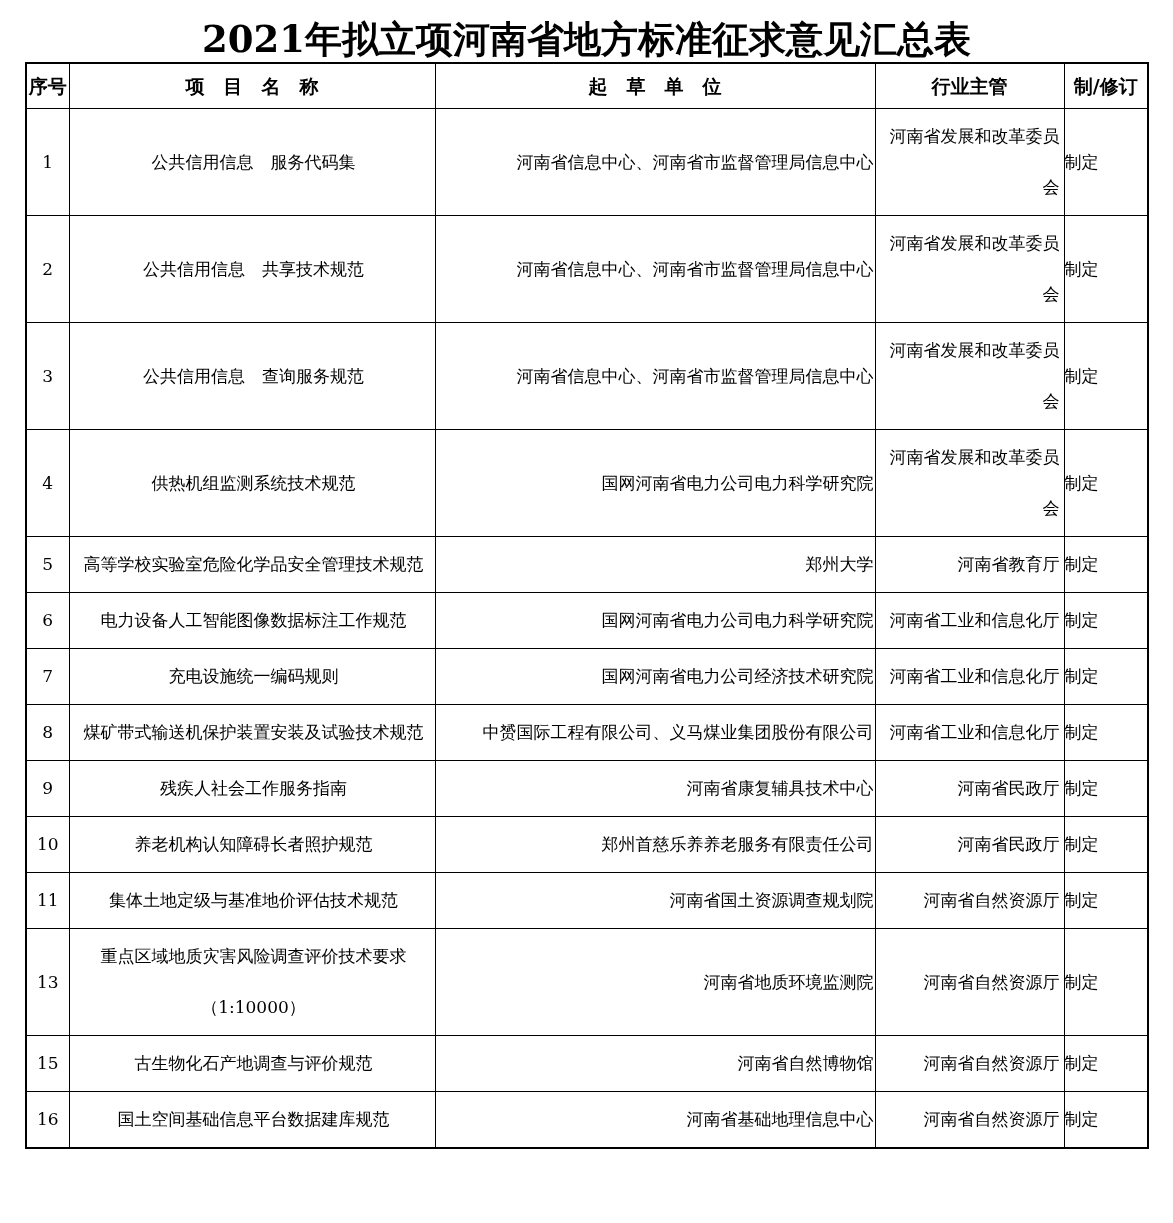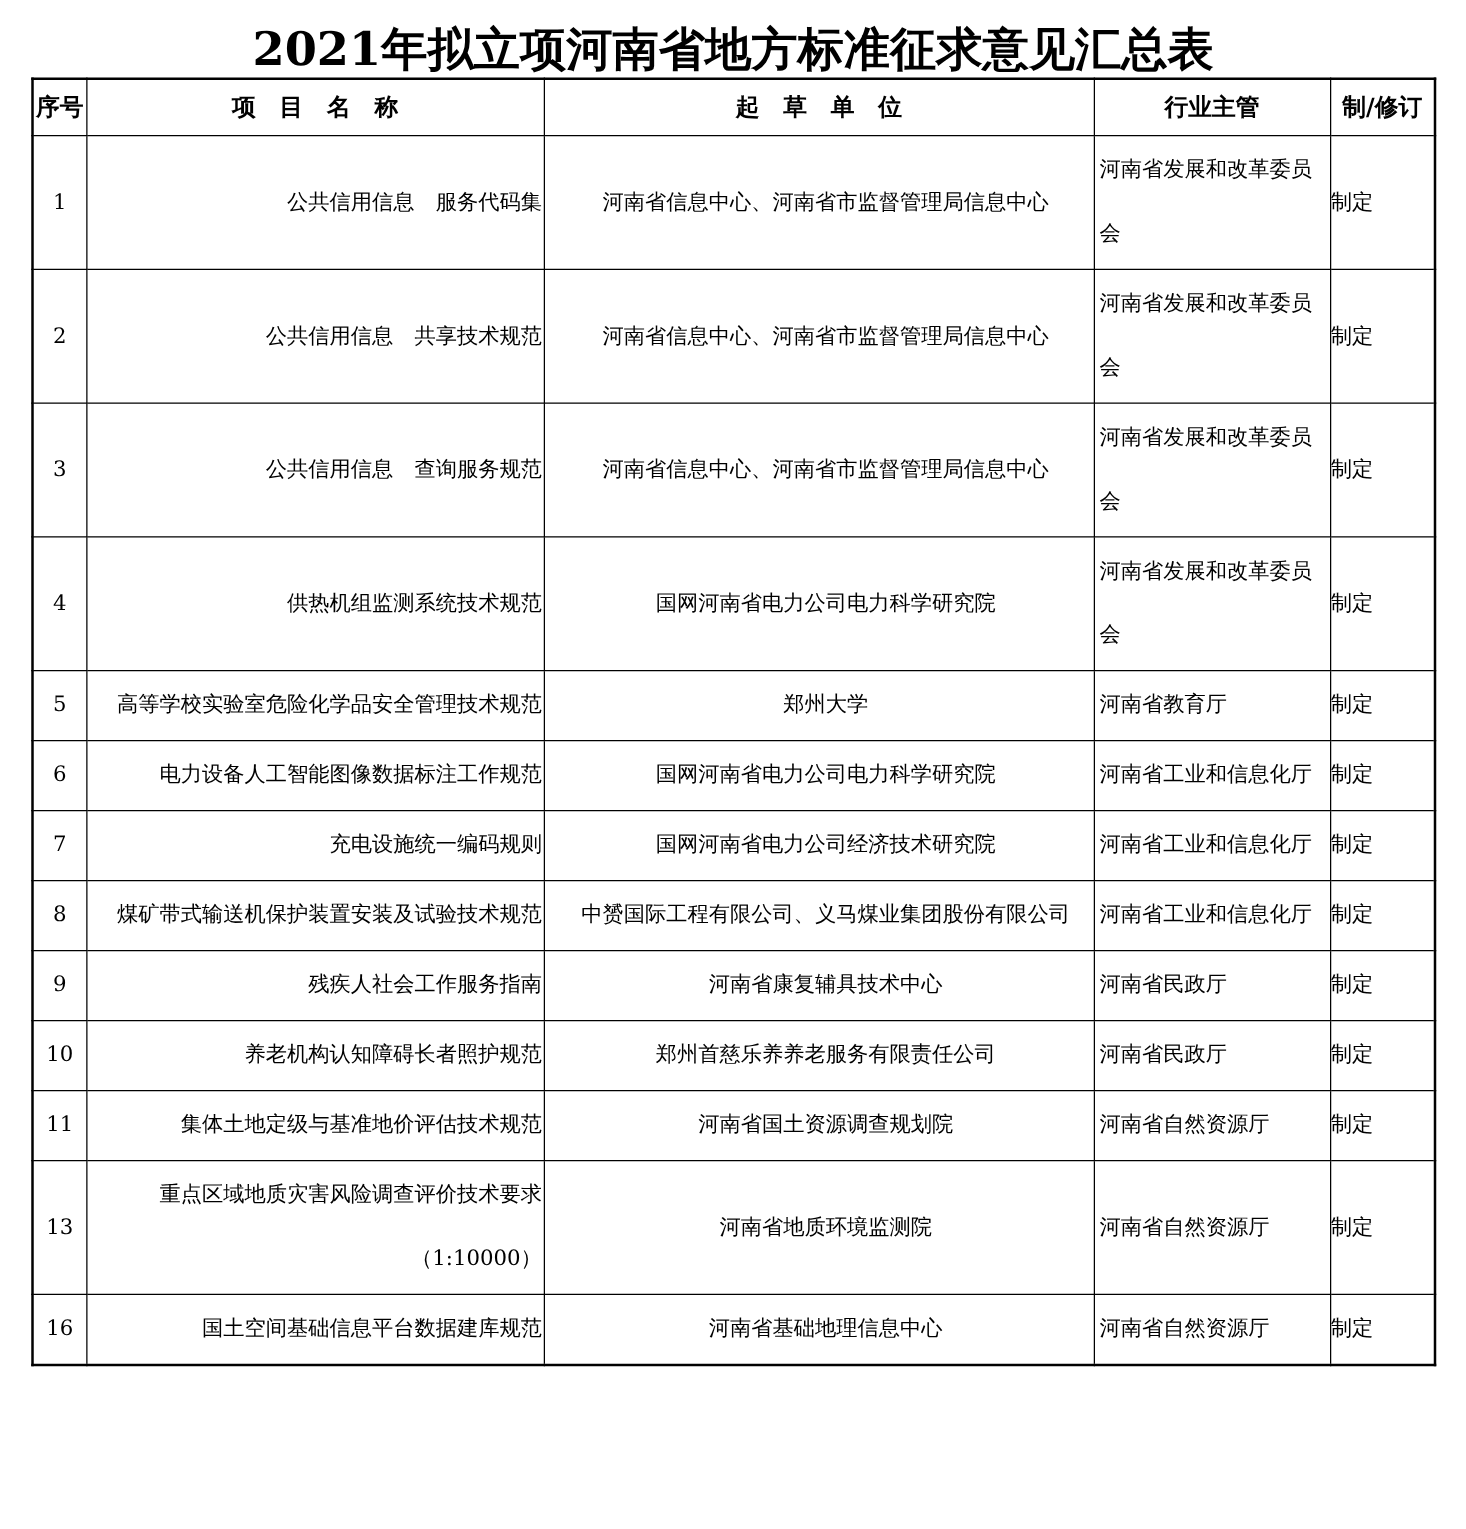--- a/index.html
+++ b/index.html
@@ -45,32 +45,32 @@
     line-height: 20px;
     padding: 0;
   }
   td {
     font-size: 17px;
     line-height: 51px;
     padding: 2px 0;
   }
   td.c-index { text-align: center; }
   td.c-name {
-    text-align: right;
+    text-align: center;
     padding-left: 4px;
     padding-right: 1px;
     white-space: pre-line;
   }
   td.c-drafter {
-    text-align: center;
+    text-align: right;
     padding-left: 12px;
     padding-right: 1px;
   }
   td.c-supervisor {
-    text-align: left;
+    text-align: right;
     padding-left: 4px;
     padding-right: 4px;
   }
   td.c-type { text-align: left; }
 </style>
 </head>
 <body>
 
 <div class="page">
   <h1 class="title">2021年拟立项河南省地方标准征求意见汇总表</h1>
@@ -172,20 +172,27 @@
         </tr>
         <tr>
           <td class="c-index">13</td>
           <td class="c-name">重点区域地质灾害风险调查评价技术要求
 （1:10000）</td>
           <td class="c-drafter">河南省地质环境监测院</td>
           <td class="c-supervisor">河南省自然资源厅</td>
           <td class="c-type">制定</td>
         </tr>
         <tr>
+          <td class="c-index">15</td>
+          <td class="c-name">古生物化石产地调查与评价规范</td>
+          <td class="c-drafter">河南省自然博物馆</td>
+          <td class="c-supervisor">河南省自然资源厅</td>
+          <td class="c-type">制定</td>
+        </tr>
+        <tr>
           <td class="c-index">16</td>
           <td class="c-name">国土空间基础信息平台数据建库规范</td>
           <td class="c-drafter">河南省基础地理信息中心</td>
           <td class="c-supervisor">河南省自然资源厅</td>
           <td class="c-type">制定</td>
         </tr>
       </tbody>
   </table>
 </div>
 

